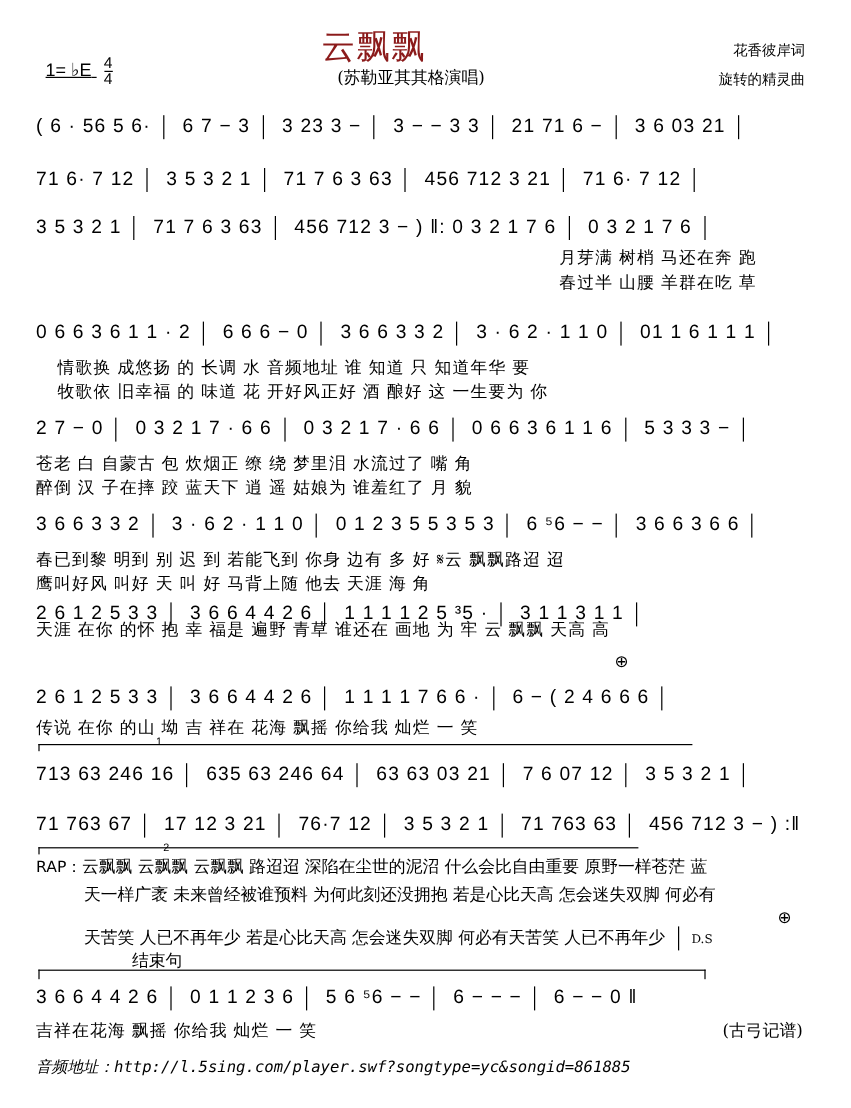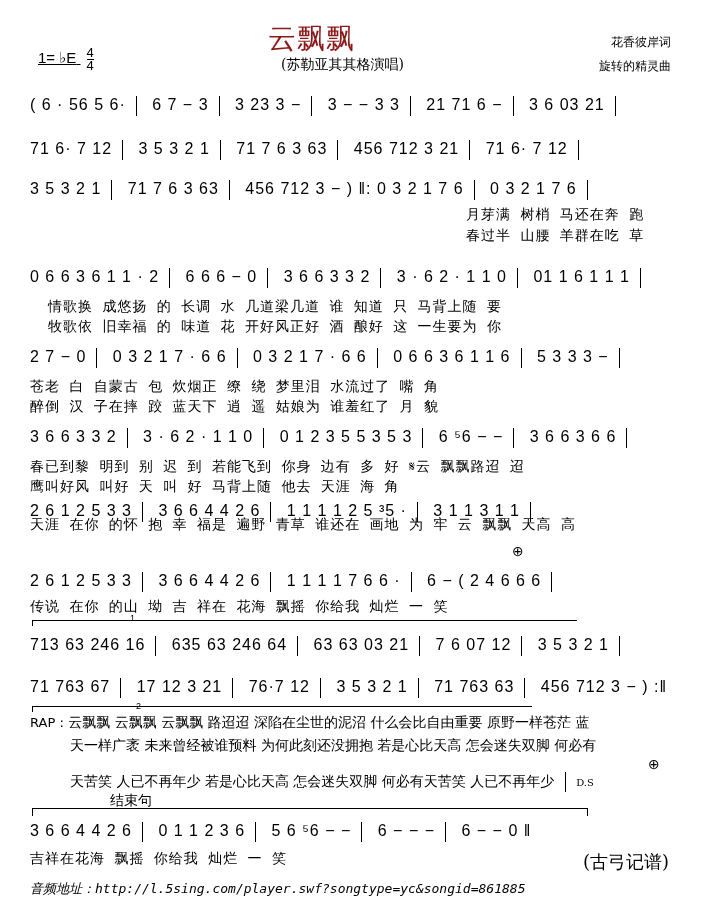--- a/index.html
+++ b/index.html
@@ -15,26 +15,26 @@
   .key .frac .num { border-bottom: 1px solid #000; }
   .title { left: 0; width: 623px; text-align: center; top: 20px; font-size: 28px; color: #8b1a1a; font-family: "DejaVu Sans", sans-serif; letter-spacing: 1px; }
   .subtitle { left: 0; width: 679px; text-align: center; top: 56px; font-size: 14px; font-family: "DejaVu Serif", serif; padding-left: 6px; }
   .credit { right: 38px; font-size: 12px; font-family: "DejaVu Serif", serif; }
   .credit.lyr { top: 34px; }
   .credit.comp { top: 58px; }
 
   .staff { left: 30px; width: 650px; font-family: "Liberation Sans", sans-serif; font-size: 16px; letter-spacing: 1px; }
   .staff .m { display: inline-block; }
   .bar { display: inline-block; width: 1px; height: 20px; background: #000; vertical-align: middle; margin: 0 10px; }
-  .lyric { left: 30px; font-size: 14px; font-family: Liberation Mono, monospace; letter-spacing: 1px; text-align: right; }
+  .lyric { left: 30px; font-size: 14px; font-family: Liberation Sans, sans-serif; letter-spacing: 1px; text-align: right; }
   .rap { left: 30px; font-size: 14px; font-family: "DejaVu Sans", sans-serif; }
   .bracket { border-top: 1px solid #000; border-left: 1px solid #000; height: 6px; }
   .bracket-label { font-size: 9px; }
   .footer { left: 30px; top: 880px; font-size: 13px; font-family: "DejaVu Sans Mono", monospace; font-style: italic; }
-  .note { right: 40px; font-size: 18px; font-family: "DejaVu Serif", serif; }
+  .note { right: 40px; font-size: 14px; font-family: "DejaVu Serif", serif; }
   .coda { font-size: 14px; }
 </style>
 </head>
 <body>
 
 <div class="abs key">
   <span>1= ♭E</span>
   <span class="frac">
     <span class="num">4</span>
     <span>4</span>
@@ -72,21 +72,21 @@
 <div class="abs lyric" style="top:206px; left:466px">月芽满 树梢      马还在奔 跑</div>
 <div class="abs lyric" style="top:227px; left:466px">春过半 山腰      羊群在吃 草</div>
 
 <div class="abs staff" style="top:268px">
   <span class="m">0 6 6 3 6 1 1 · 2</span><span class="bar"></span>
   <span class="m">6 6 6 − 0</span><span class="bar"></span>
   <span class="m">3 6 6 3 3 2</span><span class="bar"></span>
   <span class="m">3 · 6 2 · 1 1 0</span><span class="bar"></span>
   <span class="m">01 1 6 1 1 1</span><span class="bar"></span>
 </div>
-<div class="abs lyric" style="top:298px; left:48px">情歌换 成悠扬 的   长调        水 几道梁几道   谁 知道           只 马背上随 要</div>
+<div class="abs lyric" style="top:298px; left:48px">情歌换 成悠扬 的   长调        水 音频地址   谁 知道           只 知道年华 要</div>
 <div class="abs lyric" style="top:318px; left:48px">牧歌依 旧幸福 的   味道        花 开好风正好   酒 酿好           这 一生要为 你</div>
 
 <div class="abs staff" style="top:348px">
   <span class="m">2 7 − 0</span><span class="bar"></span>
   <span class="m">0 3 2 1 7 · 6 6</span><span class="bar"></span>
   <span class="m">0 3 2 1 7 · 6 6</span><span class="bar"></span>
   <span class="m">0 6 6 3 6 1 1 6</span><span class="bar"></span>
   <span class="m">5 3 3 3 −</span><span class="bar"></span>
 </div>
 <div class="abs lyric" style="top:378px">苍老          白 自蒙古   包     炊烟正 缭   绕    梦里泪 水流过了   嘴  角</div>

